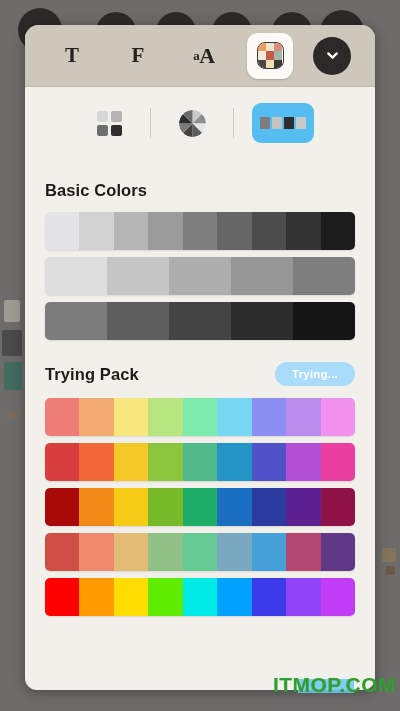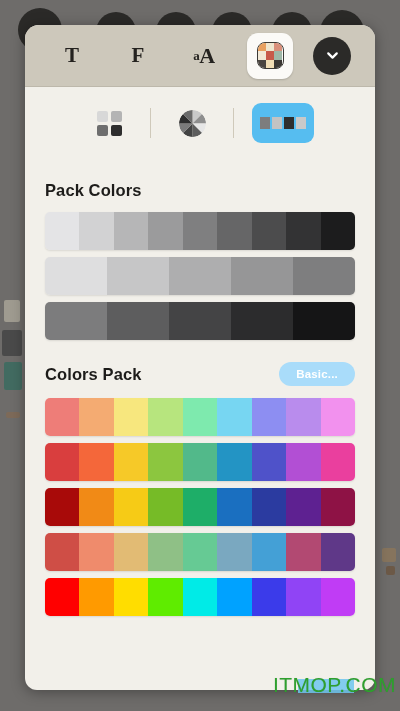--- a/index.html
+++ b/index.html
@@ -211,21 +211,21 @@
   }
 
   #basic-rows { margin-bottom: 4px; }
 
   
   #watermark {
     position: absolute;
     right: 4px;
     bottom: 14px;
     font-size: 21px;
-    font-weight: normal;
+    font-weight: bold;
     color: #2ea02e;
     letter-spacing: .5px;
     font-family: "Liberation Sans", sans-serif;
     text-shadow: 0 0 1px rgba(0,0,0,.15);
     pointer-events: none;
   }
   #watermark-hl {
     position: absolute;
     right: 46px;
     bottom: 18px;
@@ -327,21 +327,21 @@
           <i id="si1" style="background: rgb(195, 195, 195);"></i>
           <i id="si2" style="background: rgb(46, 46, 46);"></i>
           <i id="si3" style="background: rgb(201, 201, 201);"></i>
       </span>
     </div>
   </div>
 
   <div id="sheet-body">
 
     <div class="section-head">
-      <span class="section-title">Pack Colors</span>
+      <span class="section-title">Basic Colors</span>
     </div>
 
     <div id="basic-rows">
         <div class="swatch-row">
           <span class="sw" style="background: rgb(228, 228, 230);"></span>
           <span class="sw" style="background: rgb(210, 210, 211);"></span>
           <span class="sw" style="background: rgb(182, 182, 183);"></span>
           <span class="sw" style="background: rgb(155, 155, 156);"></span>
           <span class="sw" style="background: rgb(127, 127, 128);"></span>
           <span class="sw" style="background: rgb(102, 102, 103);"></span>
@@ -359,22 +359,22 @@
         <div class="swatch-row">
           <span class="sw" style="background: rgb(124, 124, 125);"></span>
           <span class="sw" style="background: rgb(93, 93, 94);"></span>
           <span class="sw" style="background: rgb(68, 68, 69);"></span>
           <span class="sw" style="background: rgb(44, 44, 45);"></span>
           <span class="sw" style="background: rgb(21, 21, 22);"></span>
         </div>
       </div>
 
     <div class="section-head">
-      <span class="section-title">Colors Pack</span>
-      <span id="rainbow-badge" style="background: rgb(169, 220, 250);">Basic...</span>
+      <span class="section-title">Trying Pack</span>
+      <span id="rainbow-badge" style="background: rgb(169, 220, 250);">Trying...</span>
     </div>
 
     <div id="rainbow-rows">
         <div class="swatch-row">
           <span class="sw" style="background: rgb(238, 125, 120);"></span>
           <span class="sw" style="background: rgb(244, 171, 114);"></span>
           <span class="sw" style="background: rgb(247, 231, 126);"></span>
           <span class="sw" style="background: rgb(183, 229, 126);"></span>
           <span class="sw" style="background: rgb(126, 234, 174);"></span>
           <span class="sw" style="background: rgb(119, 214, 242);"></span>

